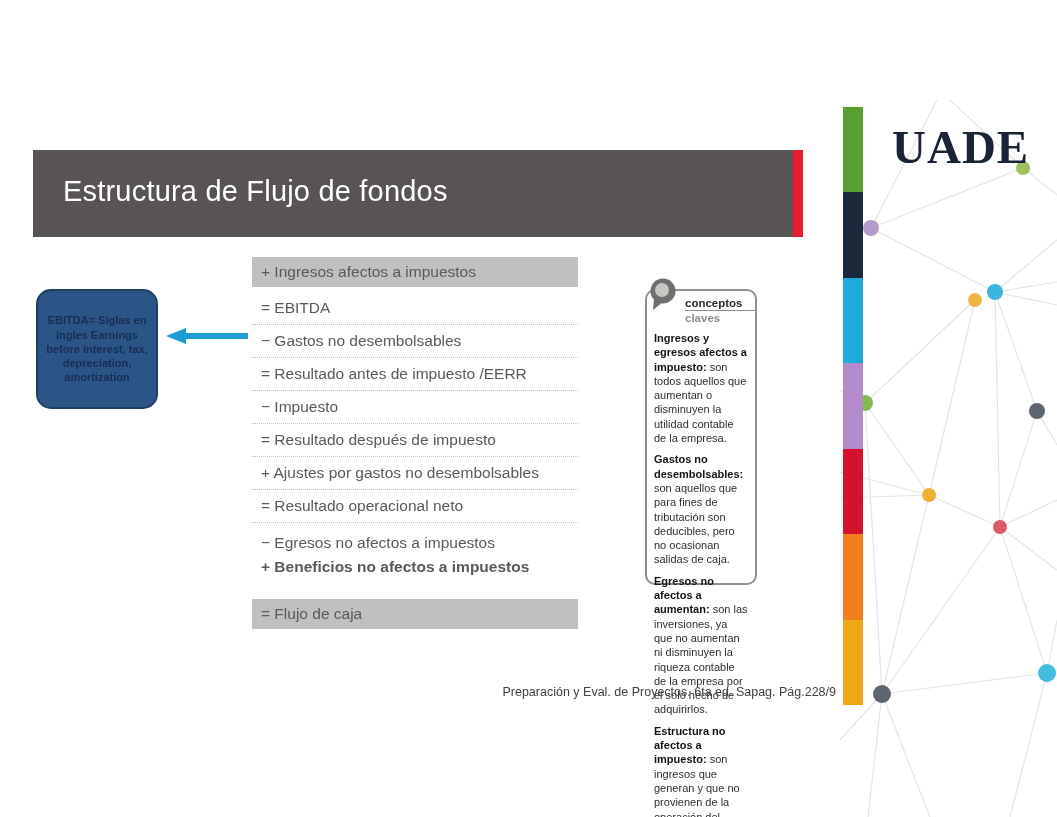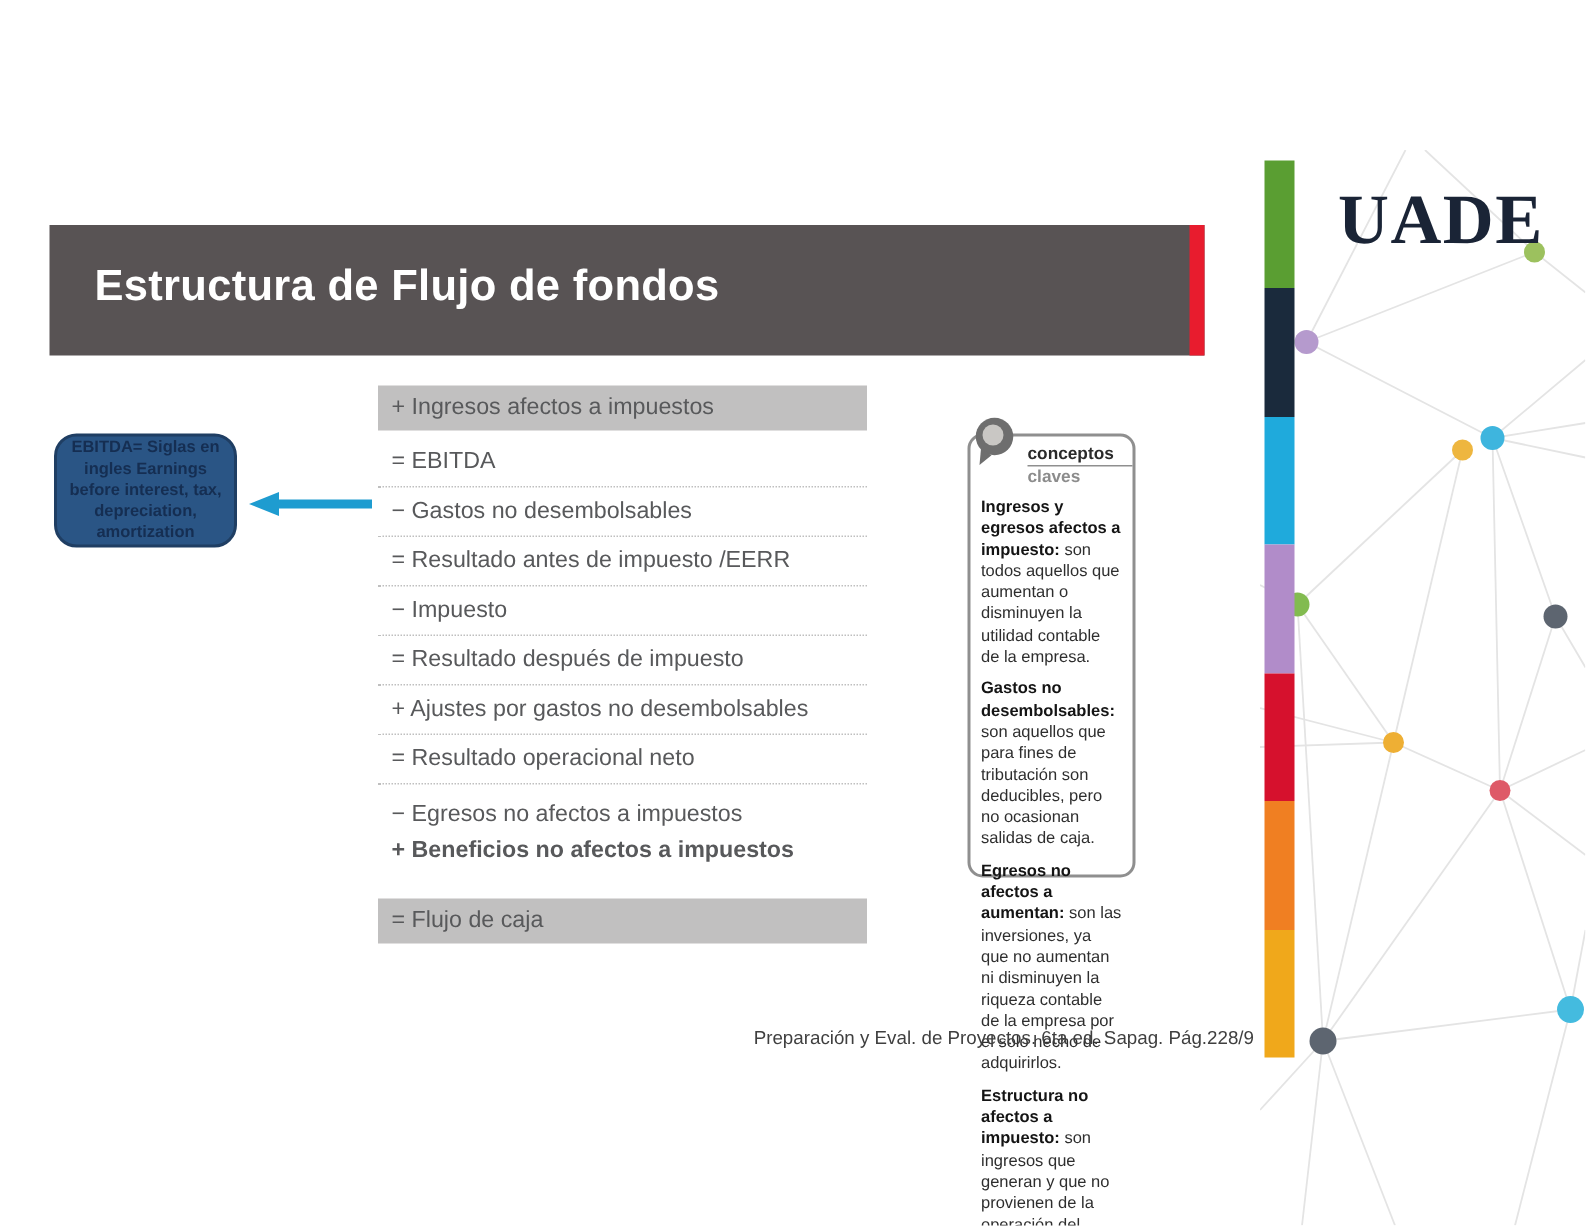--- a/index.html
+++ b/index.html
@@ -4,28 +4,28 @@
 <style>
   html,body { margin:0; padding:0; }
   body {
     width:1057px; height:817px; position:relative; overflow:hidden;
     background:#ffffff; font-family:"Liberation Sans", sans-serif;
   }
 
   
   .header-bar { position:absolute; left:33px; top:150px; width:770px; height:87px; background:#585354; }
   .header-title {
-    color:#ffffff; font-size:29px; font-weight:bold; letter-spacing:.2px;
+    color:#ffffff; font-size:29px; font-weight:normal; letter-spacing:.2px;
     padding:25px 0 0 30px;
   }
   .header-accent { position:absolute; right:0; top:0; width:10px; height:87px; background:#E81C2E; }
 
   
   .note-box {
-    position:absolute; left:36px; top:289px; width:122px; height:76px;
+    position:absolute; left:36px; top:289px; width:122px; height:120px;
     background:#2A5585; border:2px solid #1F3E63; border-radius:15px;
     display:flex; align-items:center; justify-content:center; text-align:center;
     padding:6px; box-sizing:border-box;
   }
   .note-text { font-size:11px; line-height:1.3; color:#152E52; font-weight:bold; }
 
   
   .arrow { position:absolute; left:166px; top:328px; width:82px; height:16px; }
   .arrow-head {
     position:absolute; left:0; top:0; width:0; height:0;

